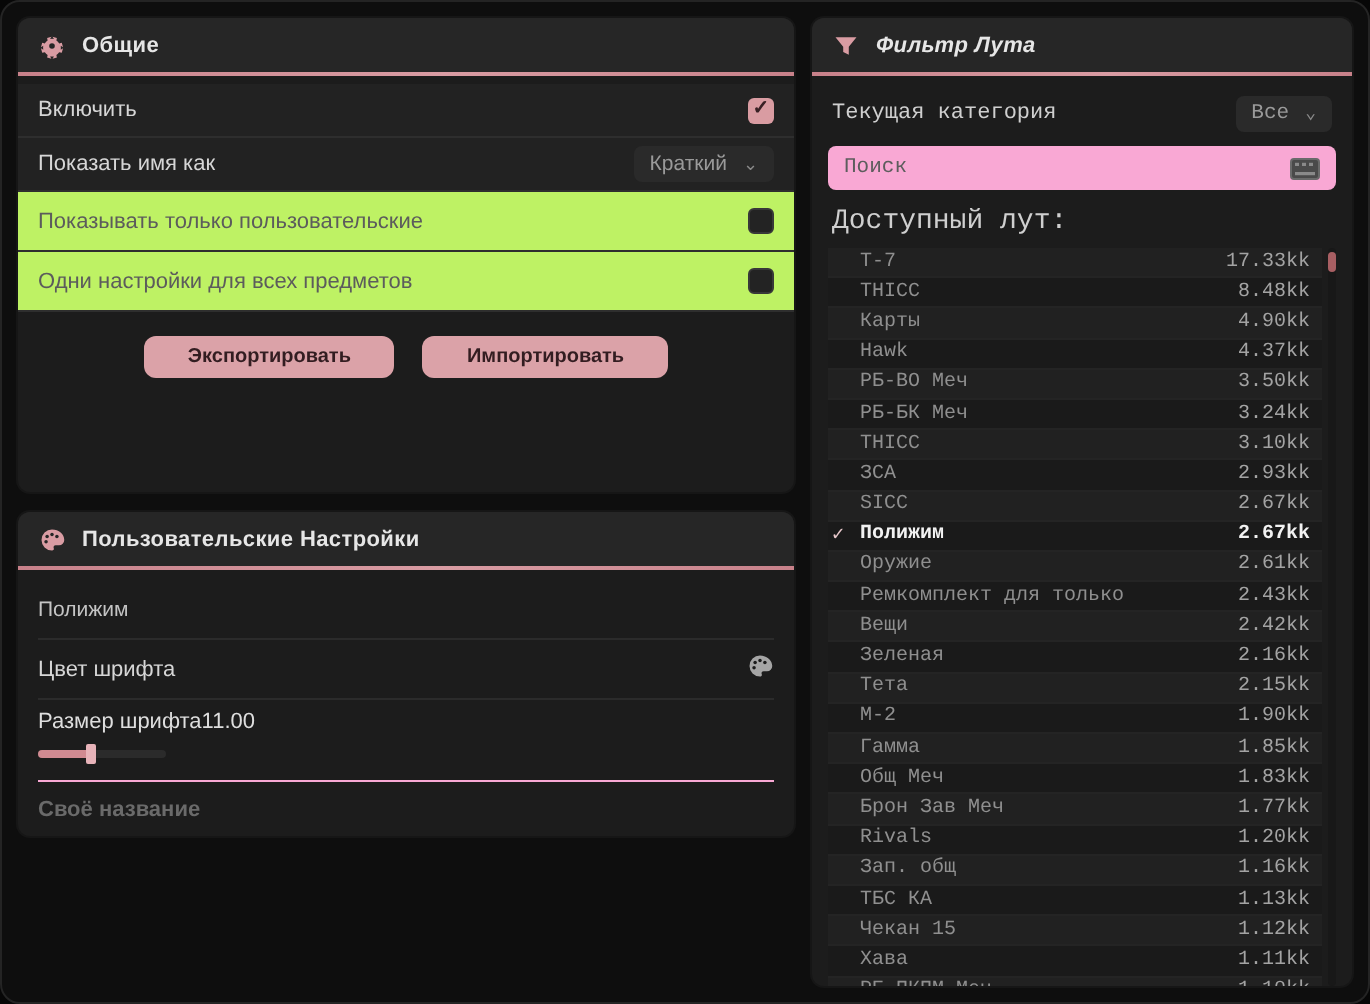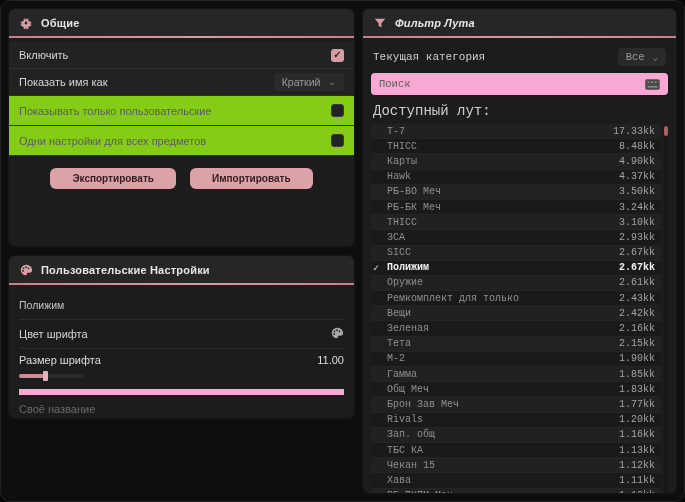--- a/index.html
+++ b/index.html
@@ -12,21 +12,21 @@
   }
   .window {
     width:685px; height:502px;
     background:#0e0e0e;
     border:1px solid #242424;
     border-radius:10px;
     padding:8px;
     display:flex;
     gap:9px;
   }
-  .col-left { width:345px; display:flex; flex-direction:column; gap:10px; }
+  .col-left { width:388px; display:flex; flex-direction:column; gap:10px; }
   .col-right { flex:1; display:flex; flex-direction:column; }
 
   .panel {
     background:#1c1c1c;
     border-radius:6px;
     overflow:hidden;
     box-shadow:0 0 0 1px #161616;
   }
   .panel-header {
     height:27px;
@@ -43,21 +43,21 @@
 
   
   .set-row {
     display:flex; align-items:center; justify-content:space-between;
     padding:0 10px;
     height:27px;
     background:#222222;
     border-bottom:1px solid #2e2e2e;
     font-size:11px;
   }
-  .set-row.dim { background:#84cc16; color:#5c5c5c; height:30px; }
+  .set-row.dim { background:#bef264; color:#5c5c5c; height:30px; }
   .set-row .lbl { color:#d6d6d6; }
   .set-row.dim .lbl { color:#5c5c5c; }
 
   .checkbox {
     width:13px; height:13px; border-radius:3px;
     display:flex; align-items:center; justify-content:center;
     font-size:10px; line-height:1;
   }
   .checkbox.checked { background:#d99ca2; color:#392125; font-weight:bold; }
   .checkbox.unchecked { background:#232323; border:1px solid #454545; }
@@ -84,29 +84,29 @@
   .cs-body { padding:8px 10px 12px 10px; }
   .cs-itemname { font-size:10.5px; color:#c4c4c4; padding:6px 0 8px 0; }
   .cs-row {
     display:flex; align-items:center; justify-content:space-between;
     padding:6px 0;
     border-top:1px solid #2b2b2b;
     font-size:11px;
   }
   .cs-row .lbl { color:#d6d6d6; }
   .cs-slider-block { border-top:1px solid #2b2b2b; padding:5px 0 8px 0; }
-  .cs-slider-head { display:flex; justify-content:space-between; font-size:11px; }
+  .cs-slider-head { display:flex; justify-content:flex-start; font-size:11px; }
   .slider { position:relative; width:64px; height:11px; margin-top:4px; cursor:pointer; }
   .slider .track { position:absolute; top:4px; left:0; width:100%; height:4px; background:#2b2b2b; border-radius:2px; }
   .slider .fill { position:absolute; top:4px; left:0; width:26px; height:4px; background:#d08a91; border-radius:2px; }
   .slider .handle { position:absolute; top:1px; left:24px; width:5px; height:10px; background:#e7b3b9; border-radius:1px; }
   .cs-input {
-    border-top:6px solid #f9a8d4;
+    border-top:1px solid #f9a8d4;
     padding:8px 0 2px 0;
-    font-size:11px; color:#6a6a6a;
+    font-size:11px; color:#6a6a6a;font-weight:bold;
   }
   .cs-delete-row { display:flex; justify-content:center; padding:12px 0 2px 0; }
 
   .gicon { color:#9a9a9a; }
   .gicon svg { width:14px; height:14px; }
 
   
   .lf-body { padding:6px 8px 0 8px; display:flex; flex-direction:column; height:calc(100% - 29px);font-family:Liberation Mono, monospace; }
   .lf-cat {
     display:flex; align-items:center; justify-content:space-between;

